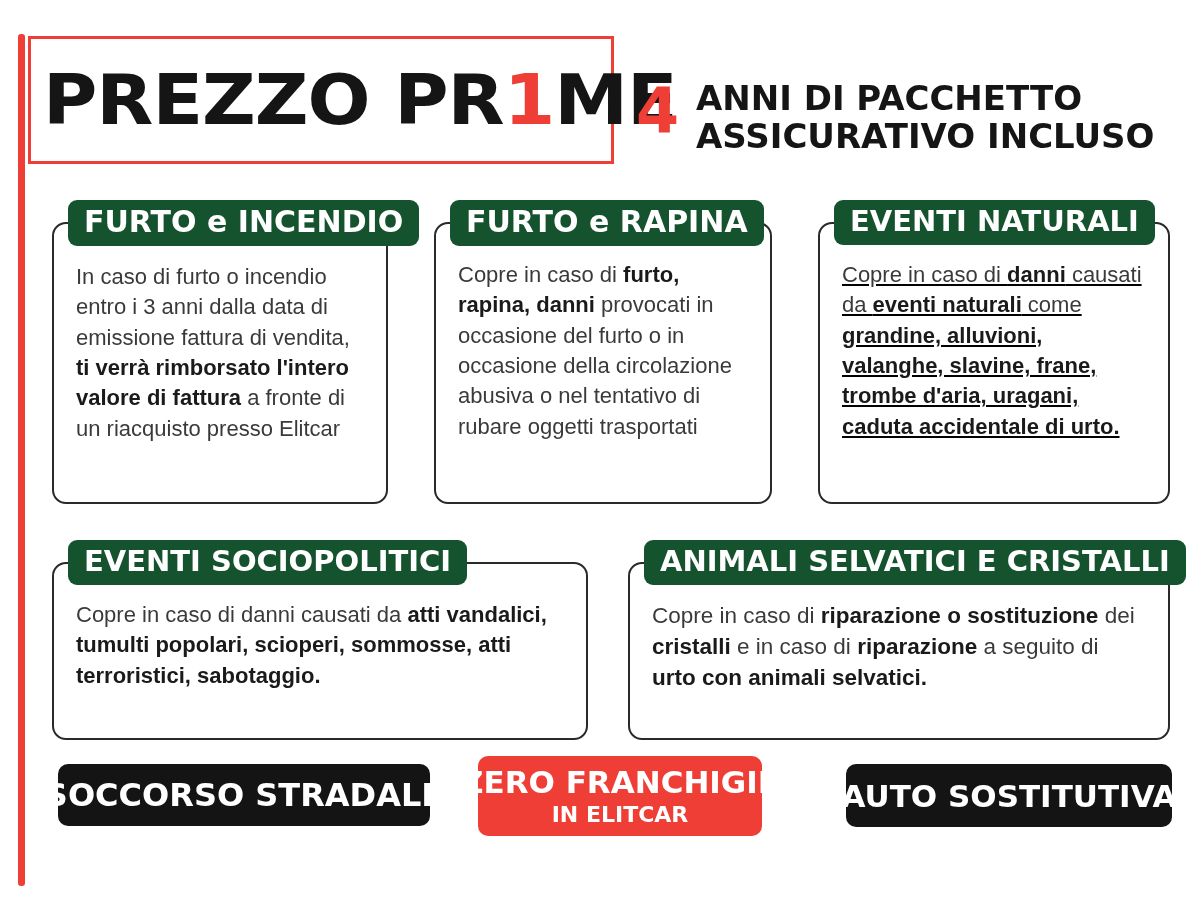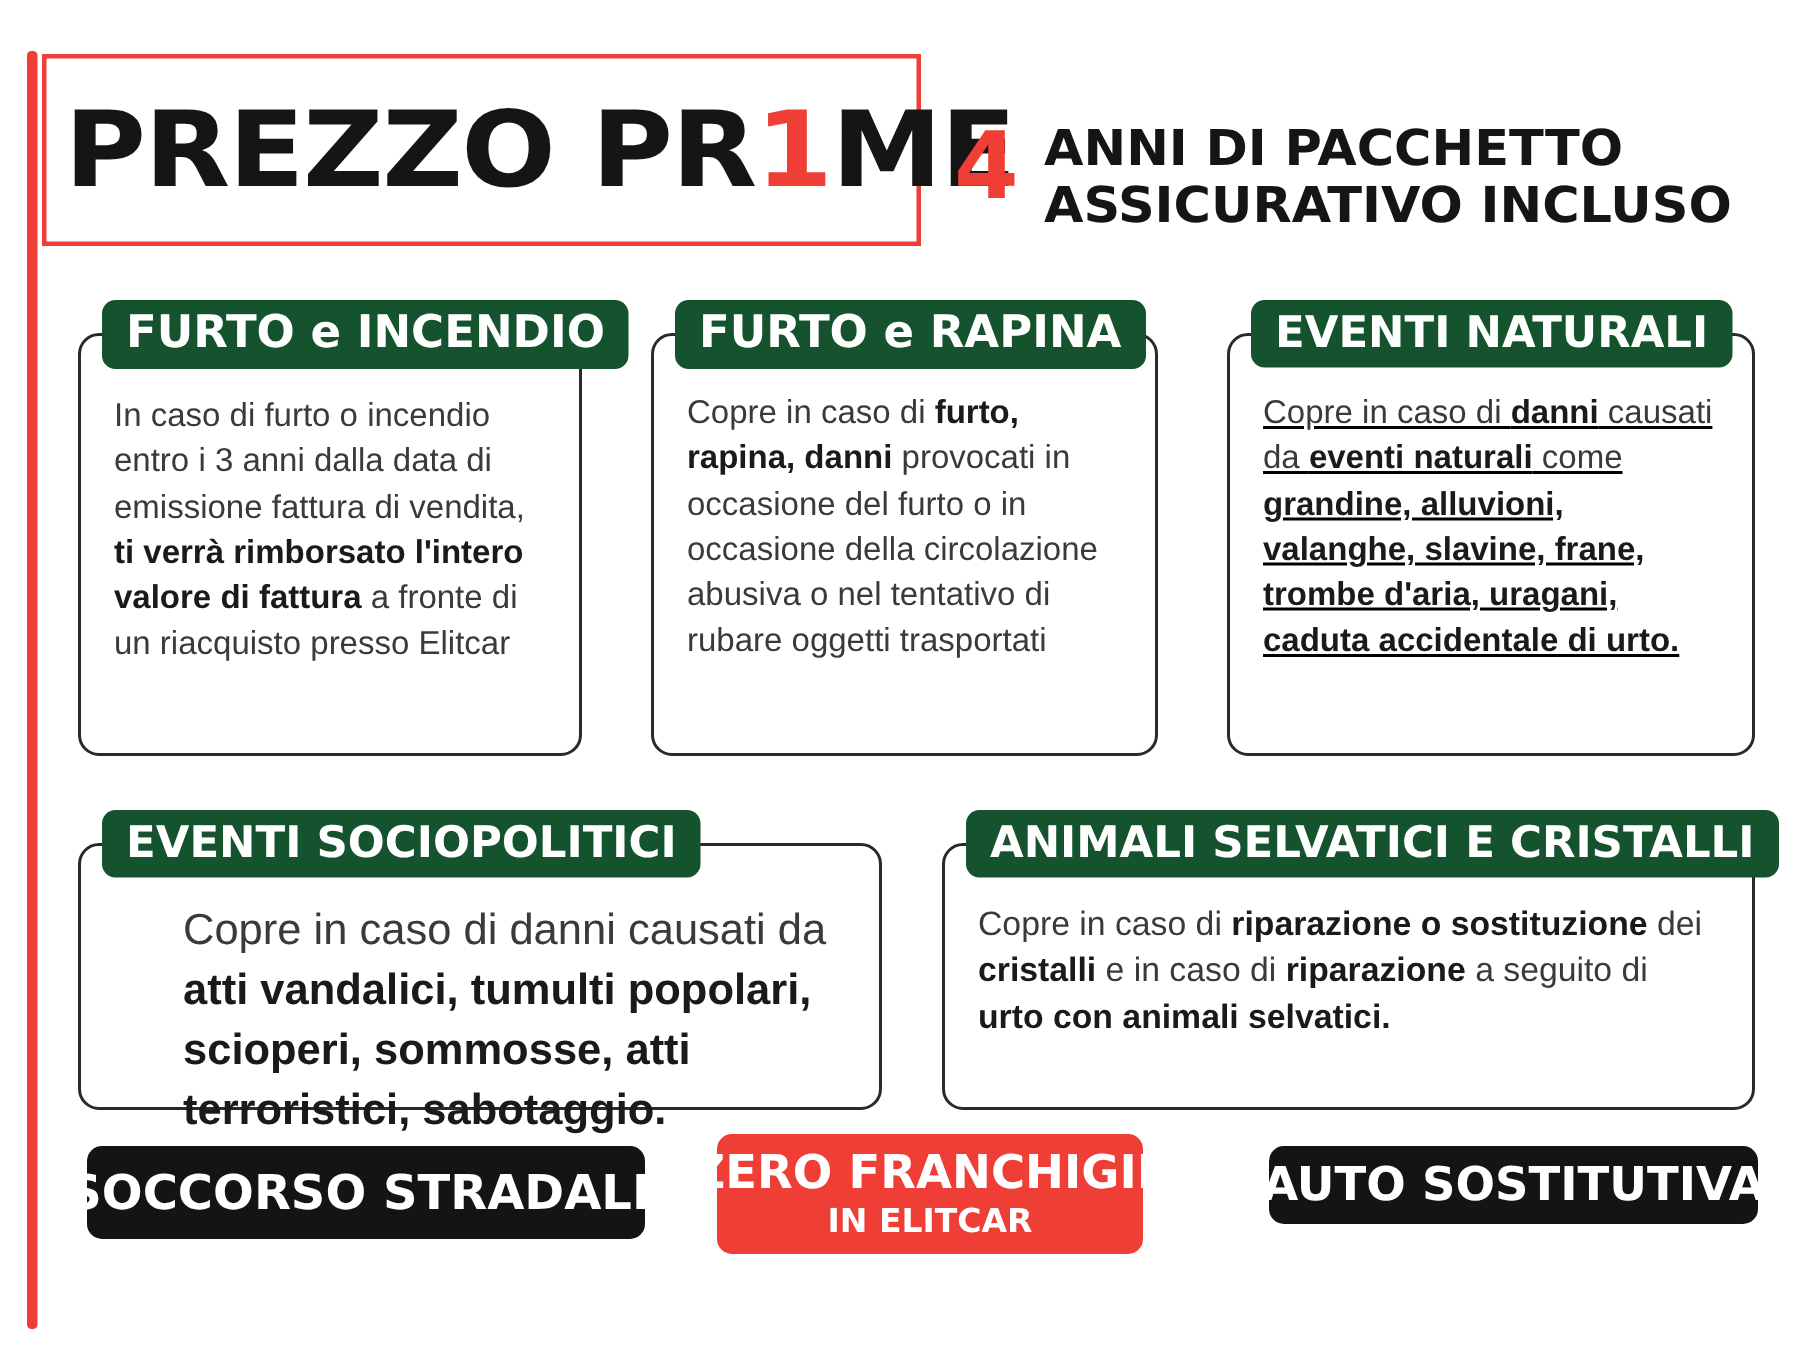--- a/index.html
+++ b/index.html
@@ -111,21 +111,21 @@
   
   #card-furto-incendio { left: 52px;  top: 222px; width: 336px; height: 282px; }
   #card-furto-rapina   { left: 434px; top: 222px; width: 338px; height: 282px; }
   #card-eventi-nat     { left: 818px; top: 222px; width: 352px; height: 282px; text-decoration: underline; }
   #card-sociopolitici  { left: 52px;  top: 562px; width: 536px; height: 178px; }
   #card-animali        { left: 628px; top: 562px; width: 542px; height: 178px; }
 
   #card-furto-incendio .card-body { padding-top: 38px; font-size: 22px; }
   #card-furto-rapina  .card-body  { padding-top: 36px; font-size: 22px; }
   #card-eventi-nat    .card-body  { padding-top: 36px; font-size: 22px; }
-  #card-sociopolitici .card-body  { padding-top: 36px; font-size: 29px; padding-right: 26px; margin-left: 46px;}
+  #card-sociopolitici .card-body  { padding-top: 36px; font-size: 22px; padding-right: 26px;}
   #card-animali       .card-body  { padding-top: 36px; font-size: 22.5px; padding-right: 26px;}
 
   #card-eventi-nat .card-title { font-size: 29px; }
   #card-animali .card-title { font-size: 29px; }
   #card-sociopolitici .card-title { font-size: 29px; }
 
   
   .badge {
     position: absolute;
     border-radius: 10px;
@@ -145,21 +145,21 @@
     font-size: 32px;
   }
   #badge-zero {
     left: 478px; top: 756px; width: 284px; height: 80px;
     background: #ef3e36;
     line-height: 1.05;
   }
   #badge-zero .l1 { font-size: 31px; }
   #badge-zero .l2 { font-size: 22px; margin-top: 4px; }
   #badge-auto {
-    left: 846px; top: 764px; width: 326px; height: 52px;
+    left: 846px; top: 764px; width: 326px; height: 63px;
     background: #141414;
     font-size: 31px;
   }
 
   
   .footnote {
     position: absolute;
     left: 0; top: 858px;
     width: 1200px;
     text-align: center;

